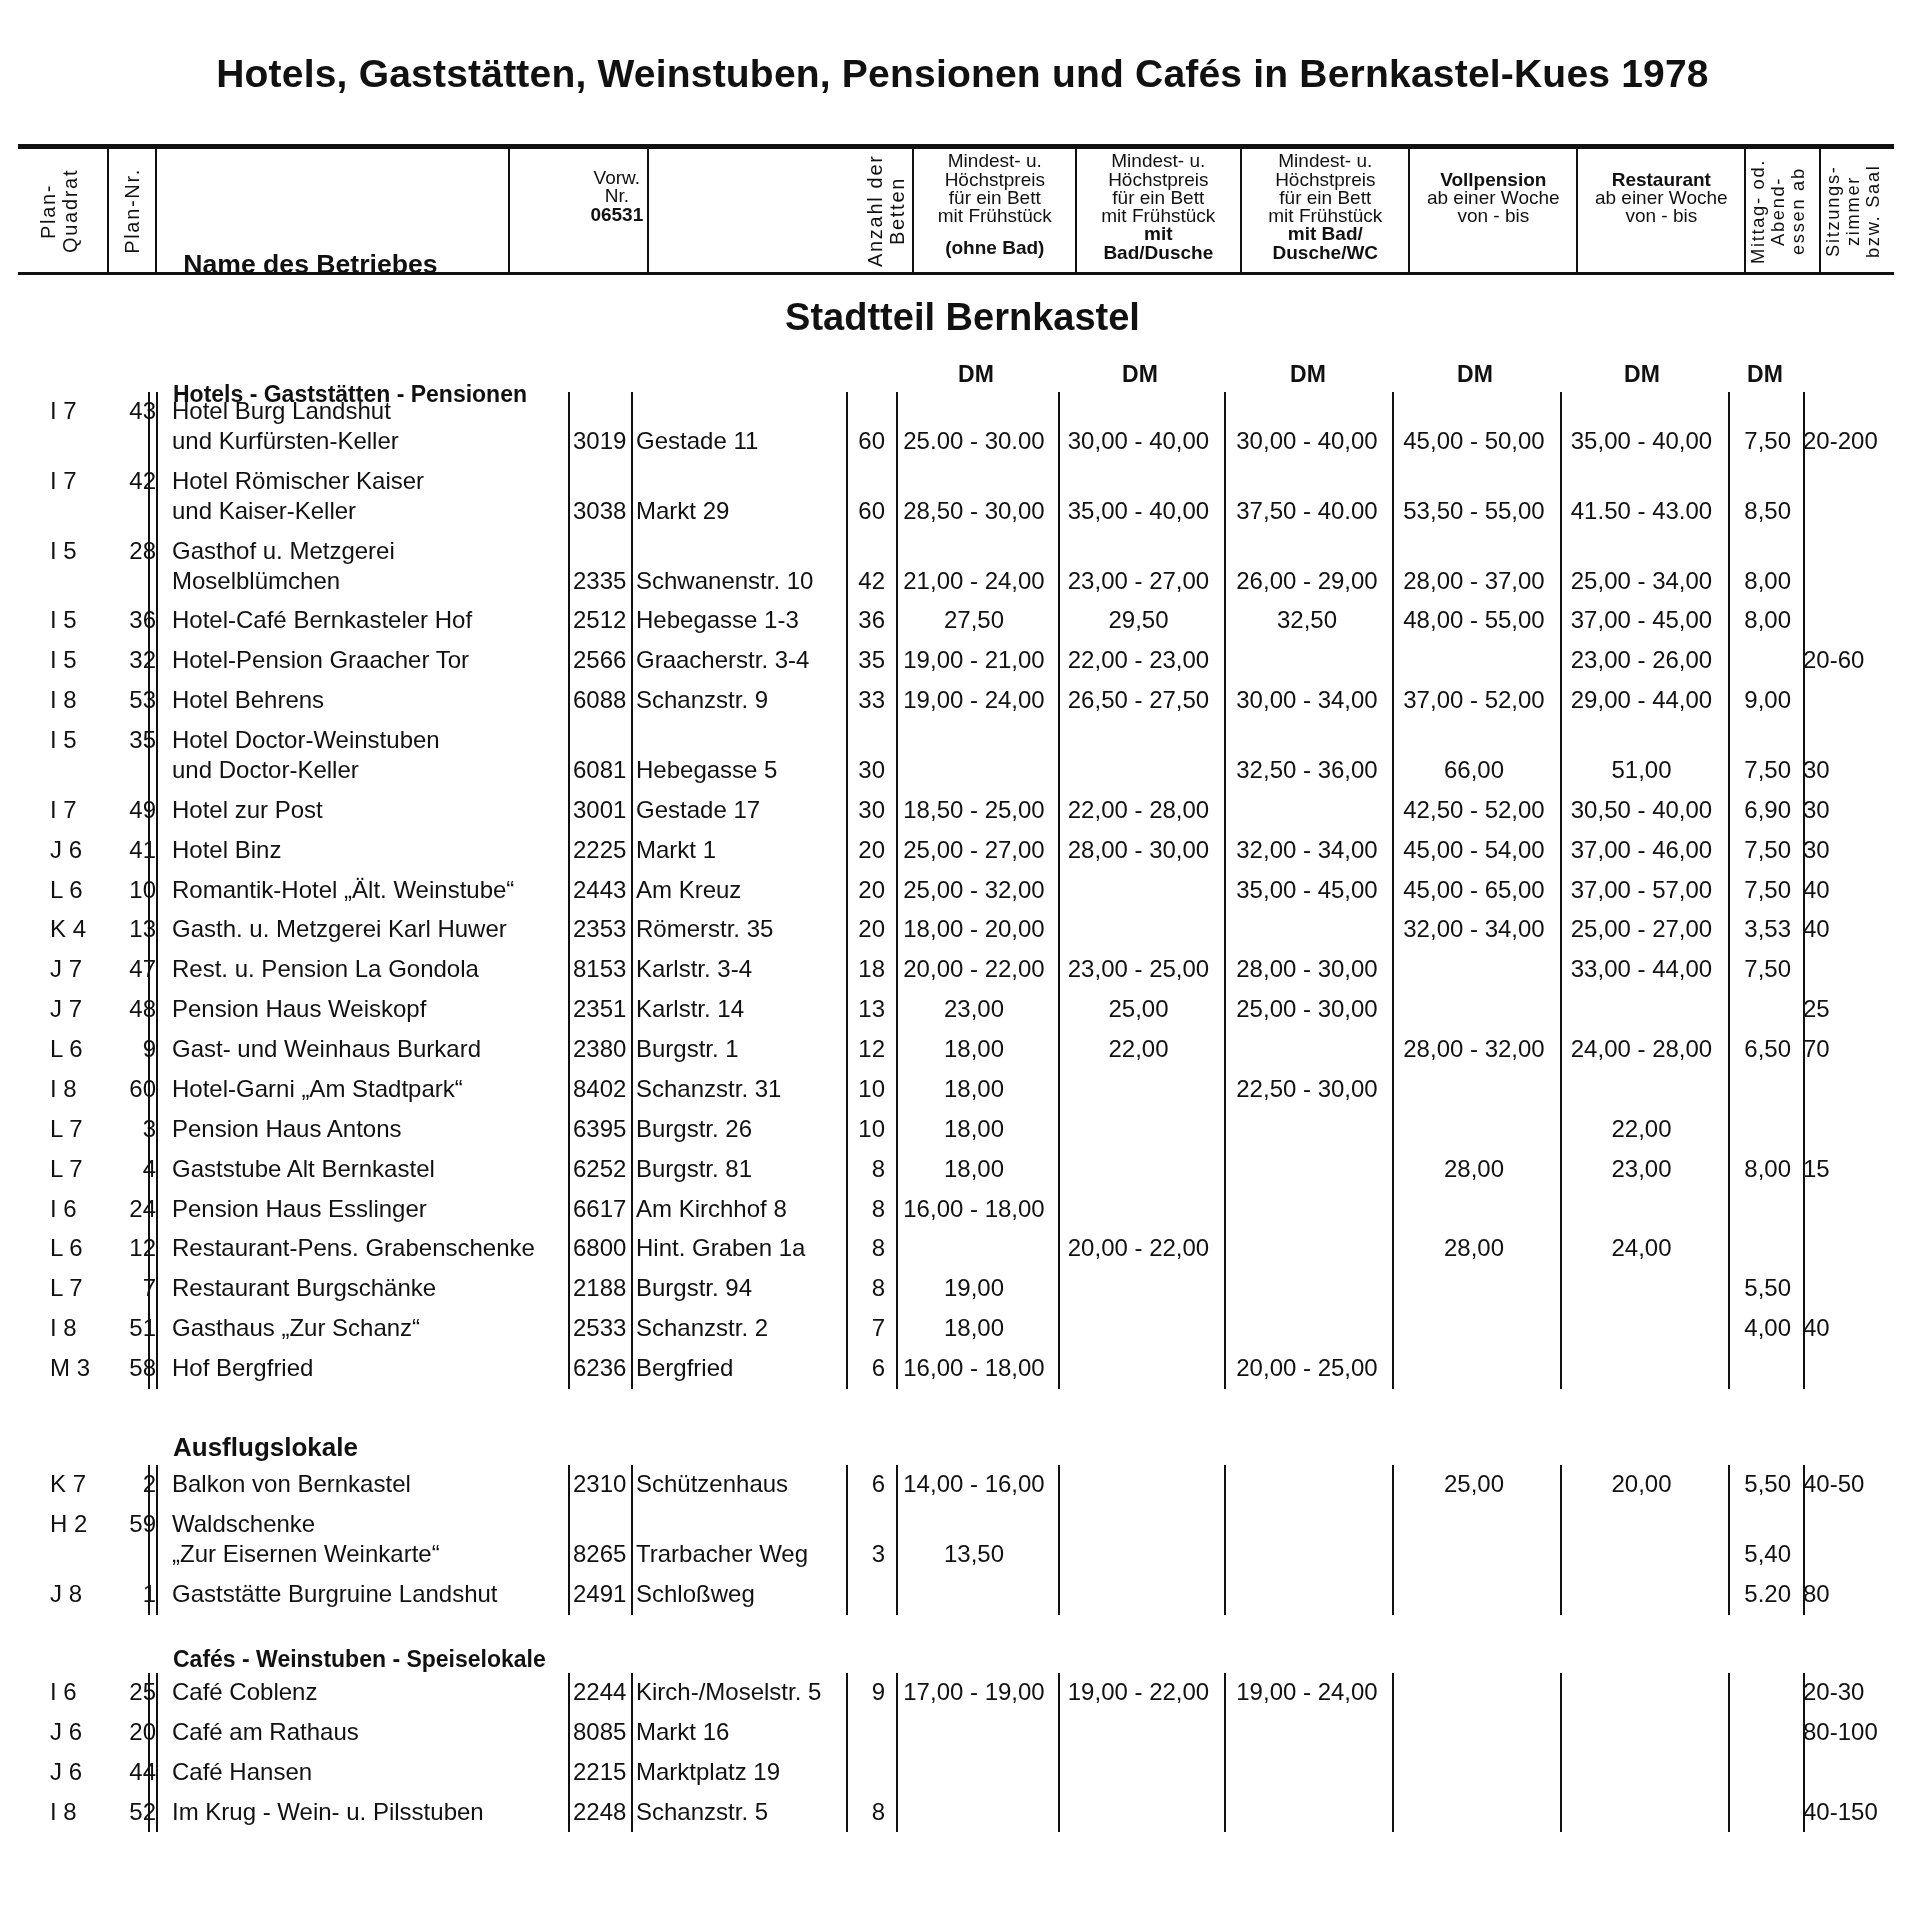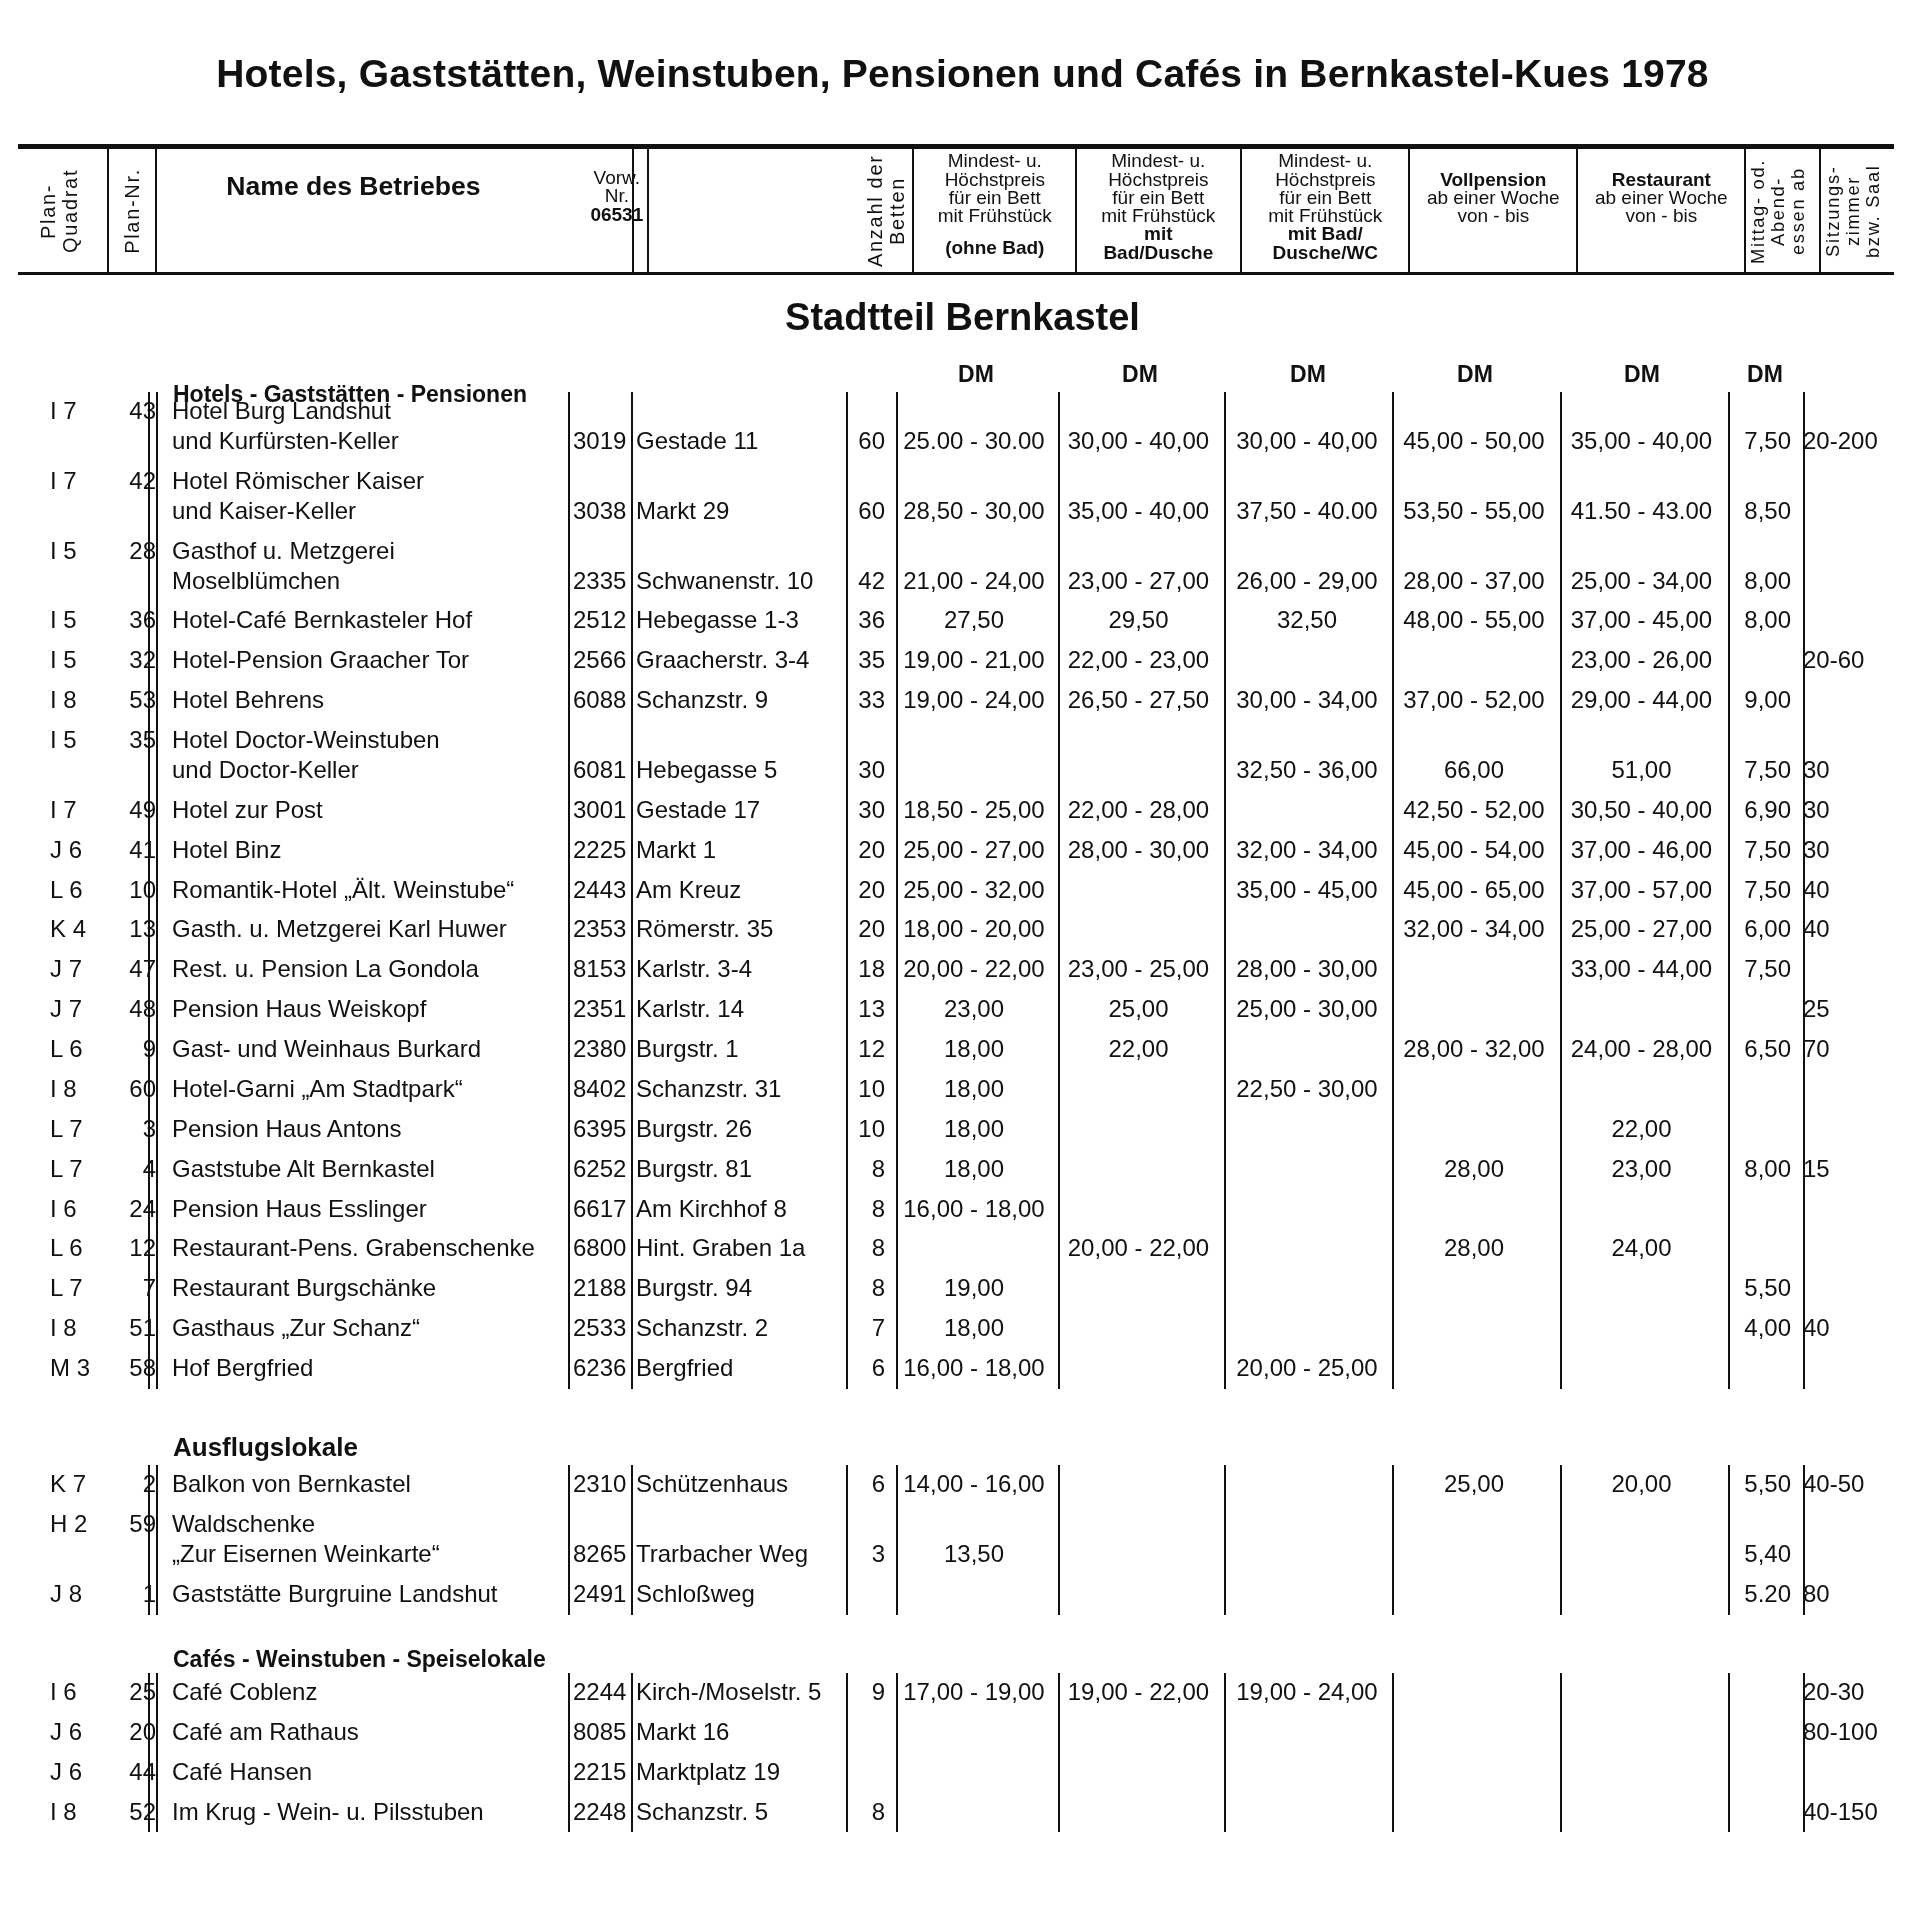--- a/index.html
+++ b/index.html
@@ -54,21 +54,21 @@
 <div class="title">Hotels, Gaststätten, Weinstuben, Pensionen und Cafés in Bernkastel-Kues 1978</div>
 
 <div class="rule-top"></div>
 <div class="hdr" style="left:18.3px;width:1876px;">
   <div class="hdr-cell" style="left:0;width:91px;">
     <span class="vert" style="width:50px;">Plan-Quadrat</span>
   </div>
   <div class="hdr-cell" style="left:91px;width:48px;">
     <span class="vert">Plan-Nr.</span>
   </div>
-  <div class="hdr-cell hdr-big" style="left:140px;width:476px;align-items:flex-start;padding-top:28px;justify-content:flex-start;padding-left:68px;">
+  <div class="hdr-cell hdr-big" style="left:140px;width:352px;align-items:flex-end;padding-top:28px;justify-content:flex-start;padding-left:25px;">
     <span>Name des Betriebes</span>
   </div>
   <div class="hdr-cell" style="left:568px;width:63px;flex-direction:column;justify-content:flex-start;padding-top:20px;">
     <span>Vorw.</span>
       <span>Nr.</span>
       <span style="font-weight:bold;">06531</span>
   </div>
   <div class="hdr-cell" style="left:846px;width:50px;">
     <span class="vert" style="height:116px;width:47px;">Anzahl der Betten</span>
   </div>
@@ -284,21 +284,21 @@
       <span class="cell c-nr" style="top: 0px;">13</span>
       <span class="cell c-name" style="top: 0px;">Gasth. u. Metzgerei Karl Huwer</span>
       <span class="cell c-vorw" style="top: 0px;">2353</span>
       <span class="cell c-addr" style="top: 0px;">Römerstr. 35</span>
       <span class="cell c-bet" style="top: 0px;">20</span>
       <span class="cell c-p1" style="top: 0px;">18,00 - 20,00</span>
       <span class="cell c-p2" style="top: 0px;"></span>
       <span class="cell c-p3" style="top: 0px;"></span>
       <span class="cell c-vp" style="top: 0px;">32,00 - 34,00</span>
       <span class="cell c-hp" style="top: 0px;">25,00 - 27,00</span>
-      <span class="cell c-me" style="top: 0px;">6,00</span>
+      <span class="cell c-me" style="top: 0px;">3,53</span>
       <span class="cell c-sz" style="top: 0px;">40</span>
     </div>
     <div class="row" style="top: 955px; height: 40px;">
       <span class="cell c-quad" style="top: 0px;">J 7</span>
       <span class="cell c-nr" style="top: 0px;">47</span>
       <span class="cell c-name" style="top: 0px;">Rest. u. Pension La Gondola</span>
       <span class="cell c-vorw" style="top: 0px;">8153</span>
       <span class="cell c-addr" style="top: 0px;">Karlstr. 3-4</span>
       <span class="cell c-bet" style="top: 0px;">18</span>
       <span class="cell c-p1" style="top: 0px;">20,00 - 22,00</span>

